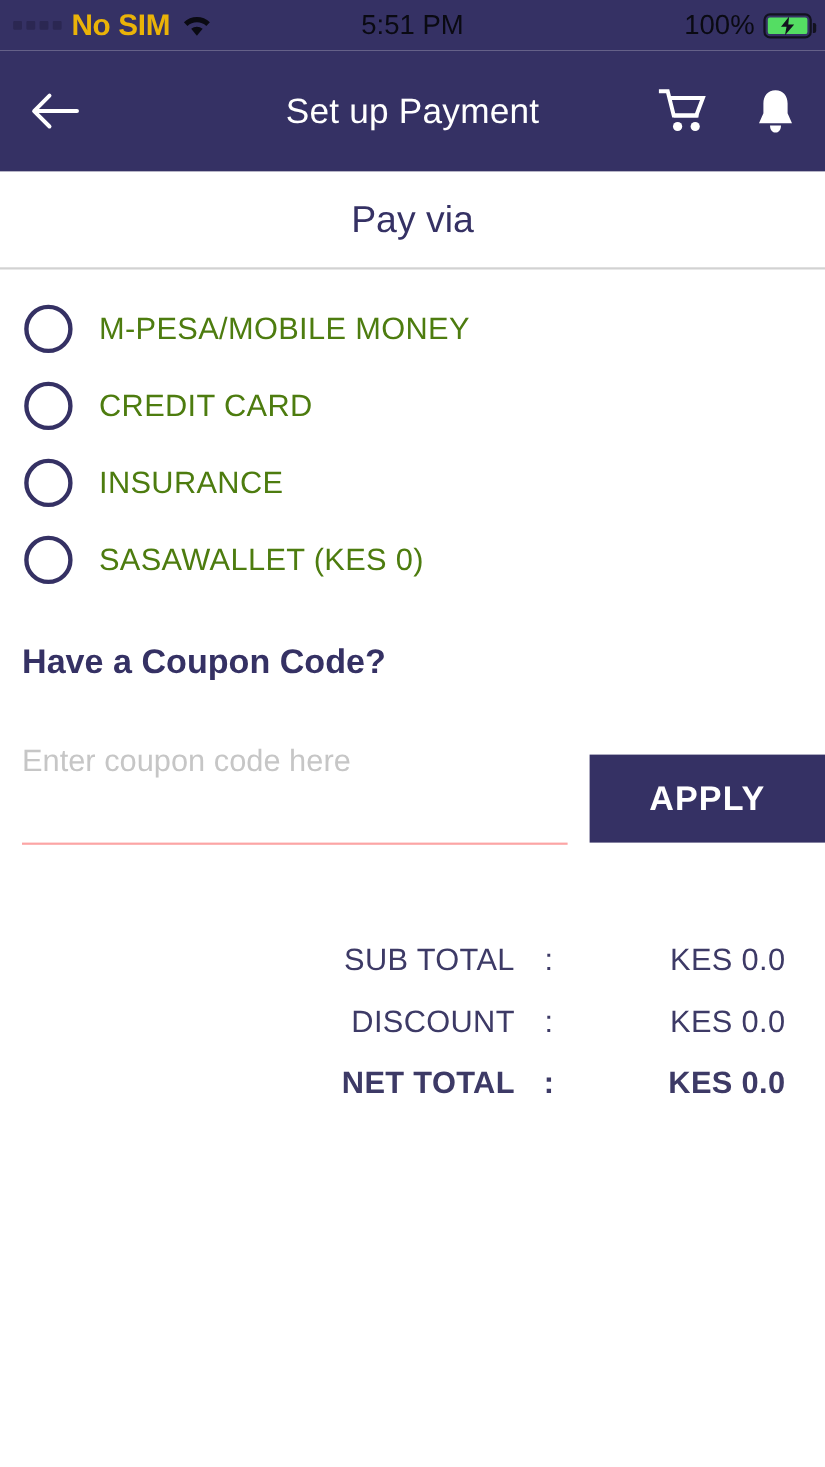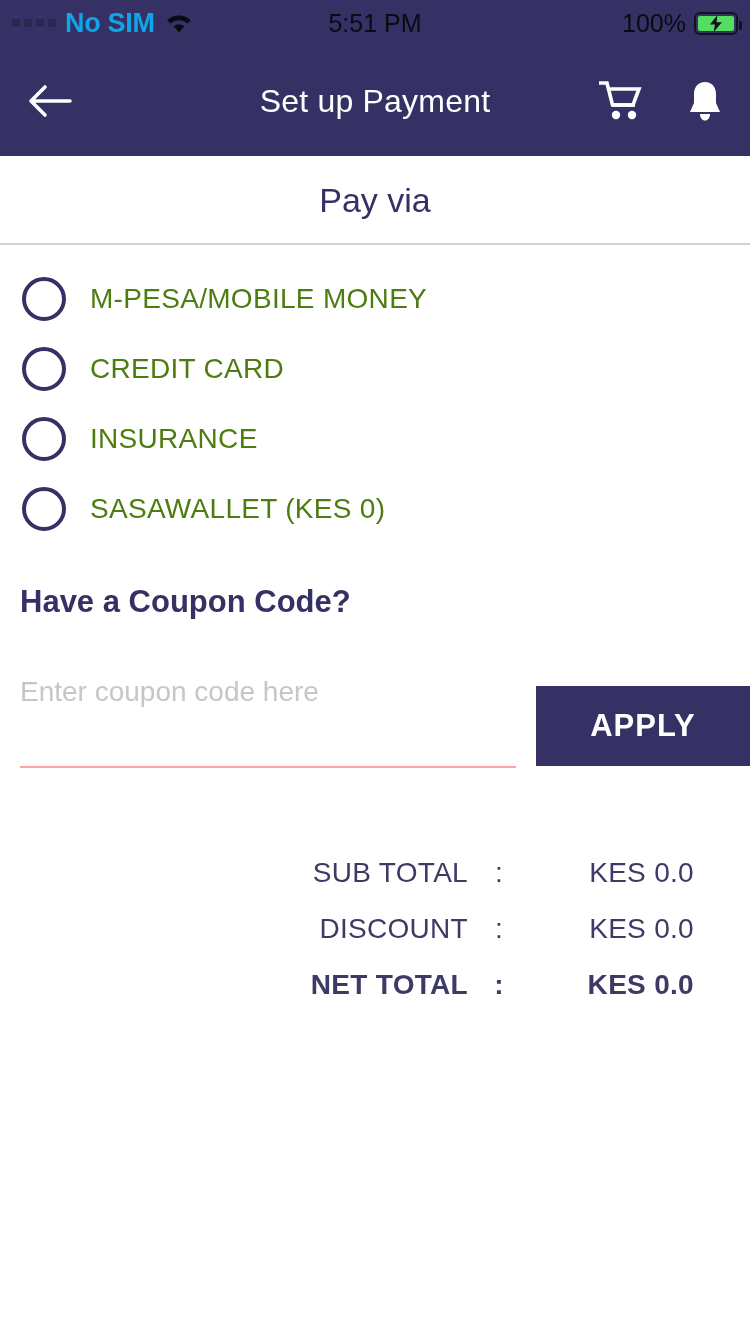--- a/index.html
+++ b/index.html
@@ -13,21 +13,21 @@
 
   
   .statusbar {
     position:absolute; left:0; top:0; width:750px; height:46px;
     background:#353164;
     display:flex; align-items:center;
   }
   .sb-left { position:absolute; left:12px; display:flex; align-items:center; gap:9px; }
   .sb-dots { display:flex; gap:4px; align-items:center; }
   .sb-dots i { display:block; width:8px; height:8px; background:#2b2752; border-radius:1px; }
-  .sb-carrier { font-size:27px; font-weight:700; color:#0ea5e9; letter-spacing:-0.3px; line-height:1; }
+  .sb-carrier { font-size:27px; font-weight:700; color:#eab308; letter-spacing:-0.3px; line-height:1; }
   .sb-wifi { width:30px; height:22px; position:relative; }
   .sb-time {
     position:absolute; left:0; right:0; text-align:center;
     font-size:25px; font-weight:500; color:#0a0a12; line-height:1;
   }
   .sb-right { position:absolute; right:12px; display:flex; align-items:center; gap:8px; }
   .sb-batt-txt { font-size:25px; font-weight:500; color:#0a0a12; line-height:1; }
   .sb-batt {
     width:44px; height:23px; border:2.5px solid #12121f; border-radius:6px;
     position:relative; padding:2px;
@@ -97,21 +97,21 @@
     background:#353164; border:none; cursor:pointer;
     display:flex; align-items:center; justify-content:center;
   }
   .apply-label { font-size:31px; font-weight:700; color:#ffffff; letter-spacing:1px; }
 
   
   .totals { position:absolute; left:0; top:845px; width:750px; }
   .total-row { display:flex; align-items:center; height:56px; }
   .t-label { width:468px; text-align:right; font-size:28px; color:#3d3a66; letter-spacing:0.3px; }
   .t-colon { width:62px; text-align:center; font-size:28px; color:#3d3a66; }
-  .t-value { flex:1; text-align:right; padding-right:56px; font-size:28px; color:#3d3a66; letter-spacing:0.3px; }
+  .t-value { flex:1; text-align:right; padding-right:36px; font-size:28px; color:#3d3a66; letter-spacing:0.3px; }
   .total-row.net .t-label, .total-row.net .t-colon, .total-row.net .t-value { font-weight:700; }
 
   
   .next-btn {
     position:absolute; left:20px; top:1051px; width:710px; height:87px;
     background:#353164; border:none; border-radius:44px; cursor:pointer;
     display:flex; align-items:center; justify-content:center;
   }
   .next-label { font-size:33px; font-weight:500; color:#ffffff; letter-spacing:1.5px; }
 </style>

